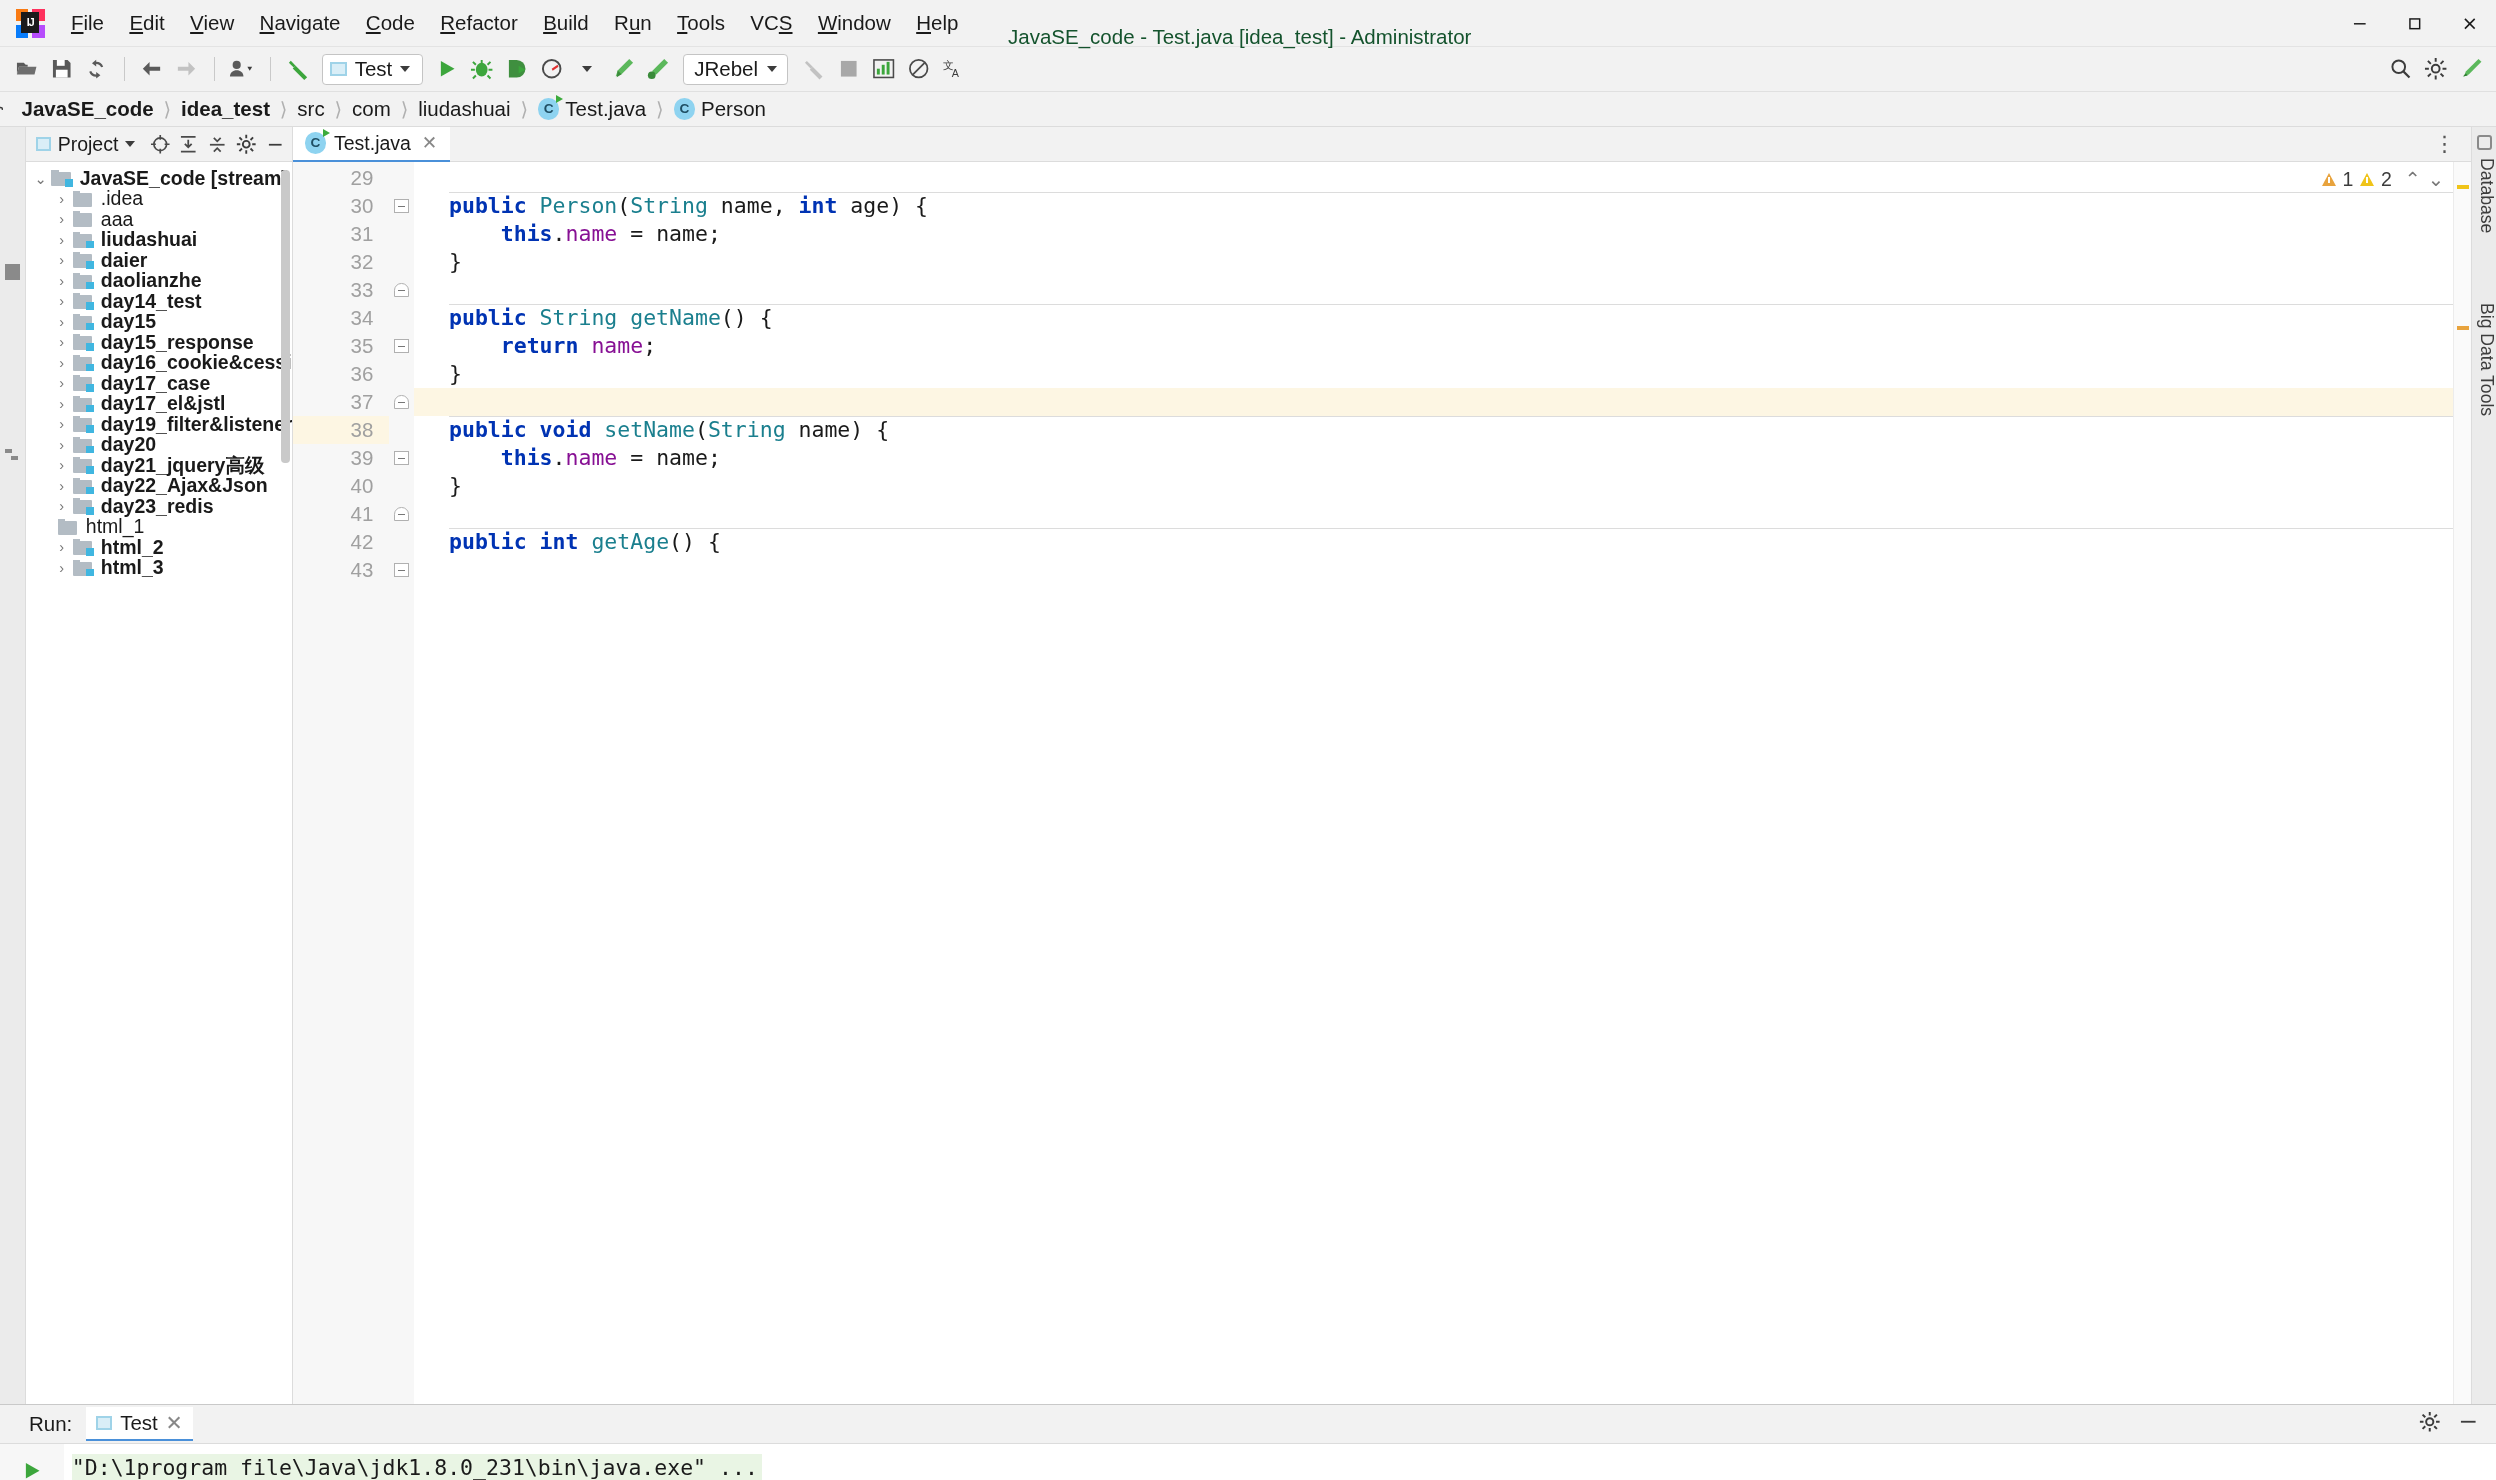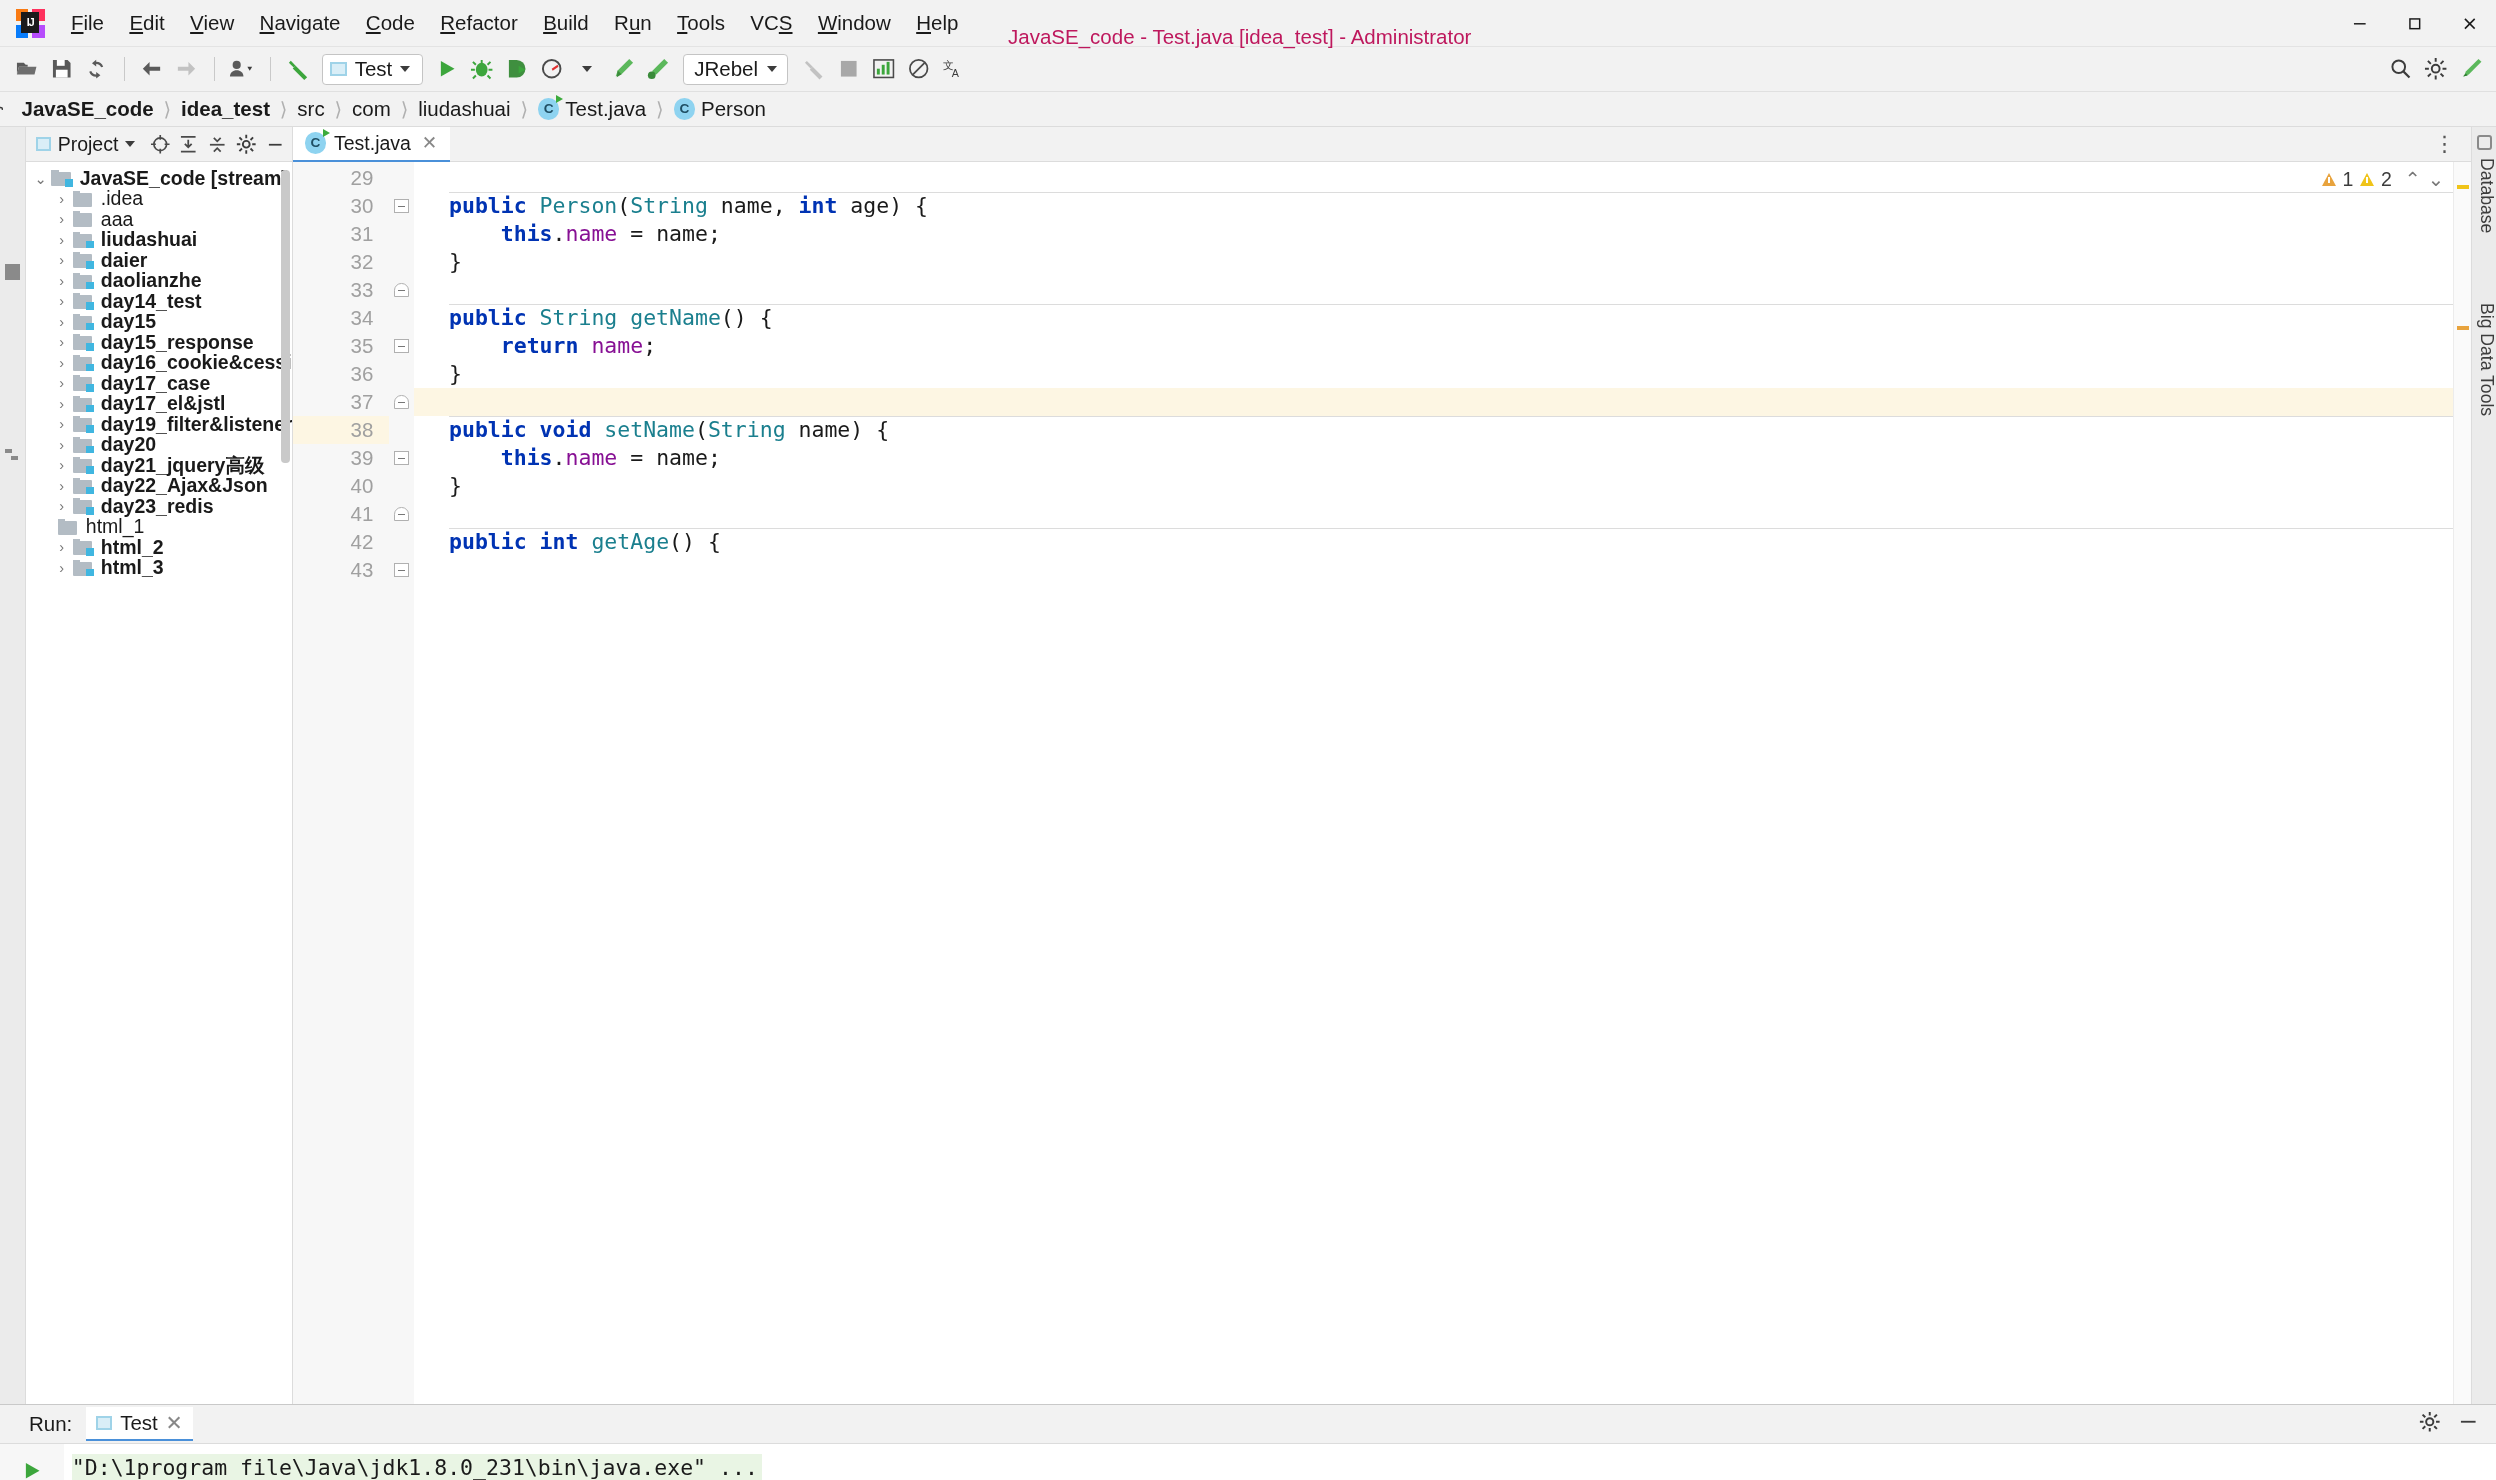--- a/index.html
+++ b/index.html
@@ -22,21 +22,21 @@
   #app-logo .q { position:absolute; width:12.7px; height:12.7px; }
   #app-logo .q1{left:0;top:0;background:#f97a12;}
   #app-logo .q2{right:0;top:0;background:#fe315d;}
   #app-logo .q3{left:0;bottom:0;background:#087cfa;}
   #app-logo .q4{right:0;bottom:0;background:#b64cfc;}
   #app-logo .ij { position:absolute; left:5.9px; top:3.9px; width:17.6px; height:20.5px; background:#1a1a1a;
                   color:#fff; font-size:10.7px; font-weight:700; text-align:center; line-height:20.5px; letter-spacing:-1px;}
   .menu { display:flex; align-items:center; gap:0px; }
   .menu-item { padding:5.9px 12.7px; font-size:20.5px; color:#1a1a1a; cursor:default; white-space:nowrap;}
   .menu-item u { text-decoration:underline; }
-  #win-title { margin-left:37px; font-size:20.5px; color:#be185d; white-space:nowrap;margin-top:28px;}
+  #win-title { margin-left:37px; font-size:20.5px; color:#14532d; white-space:nowrap;margin-top:28px;}
   #win-buttons { position:absolute; right:0; top:0; height:47px; display:flex; }
   .win-btn { width:55px; height:47px; display:flex; align-items:center; justify-content:center; }
   .win-btn svg { stroke:#1a1a1a; }
 
   
   #toolbar {
     height:45px; background:#f2f2f2; display:flex; align-items:center;
     padding:0 9.8px; border-bottom:1px solid #e0e0e0; gap:2px;
   }
   .tb { width:33px; height:33px; display:flex; align-items:center; justify-content:center; border-radius:2.9px;}

